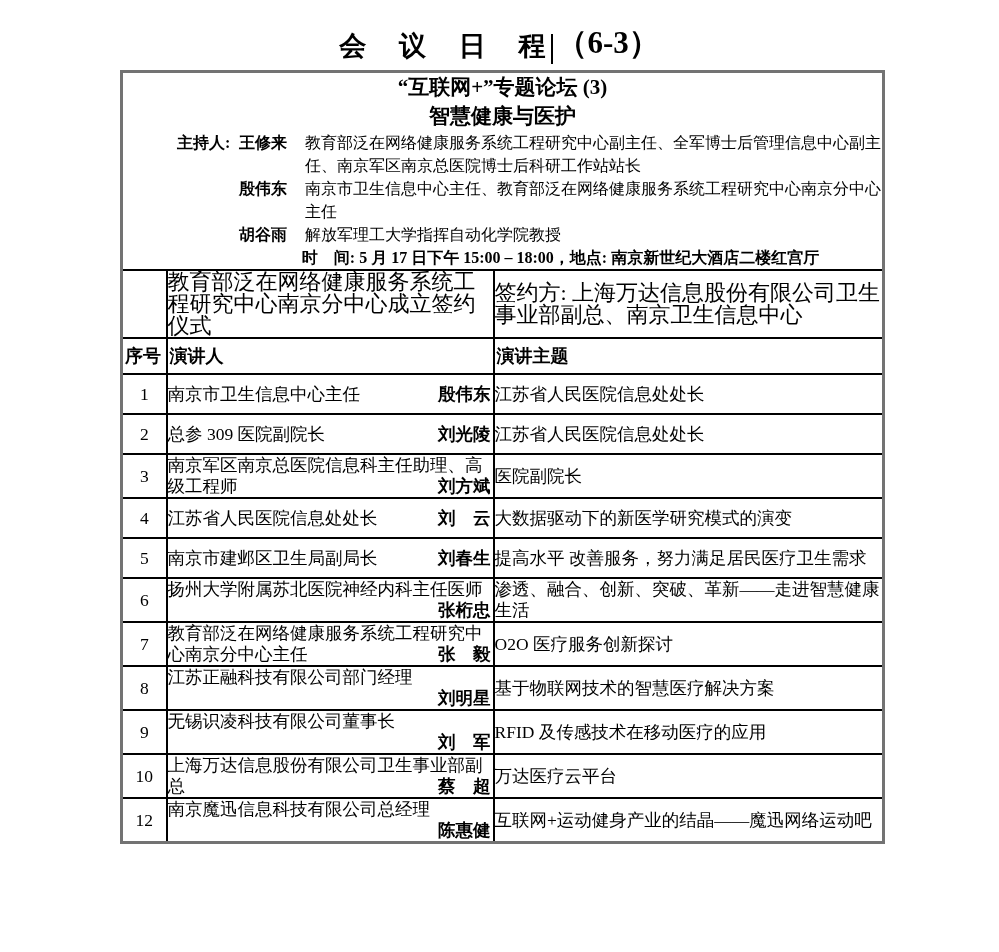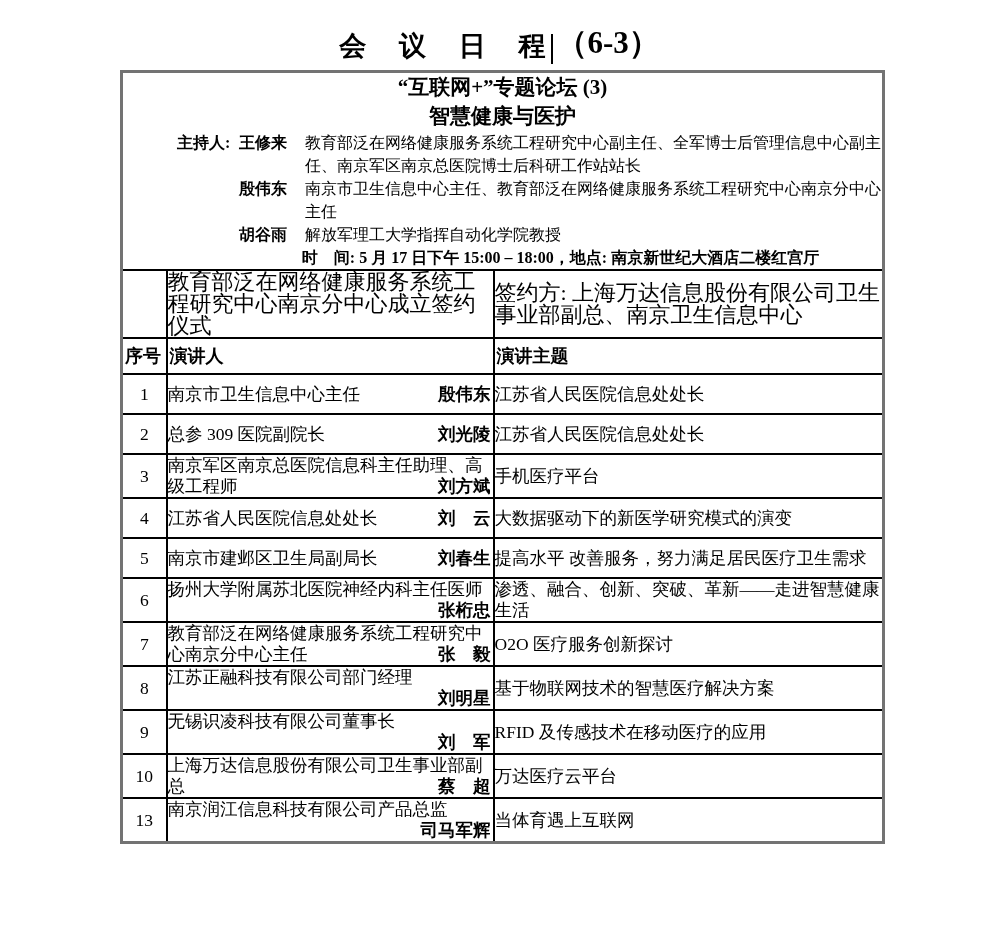--- a/index.html
+++ b/index.html
@@ -132,21 +132,21 @@
       </td>
       <td class="topic-cell">江苏省人民医院信息处处长</td>
     </tr>
 
     <tr class="body-row">
       <td class="no-cell">3</td>
       <td class="speaker-cell">
         <span class="sp-title">南京军区南京总医院信息科主任助理、高级工程师</span>
         <span class="sp-name inline-name">刘方斌</span>
       </td>
-      <td class="topic-cell">手机医疗平台</td>
+      <td class="topic-cell">医院副院长</td>
     </tr>
 
     <tr class="body-row">
       <td class="no-cell">4</td>
       <td class="speaker-cell">
         <span class="sp-title">江苏省人民医院信息处处长</span>
         <span class="sp-name inline-name">刘　云</span>
       </td>
       <td class="topic-cell">大数据驱动下的新医学研究模式的演变</td>
     </tr>
@@ -199,25 +199,25 @@
     <tr class="body-row">
       <td class="no-cell">10</td>
       <td class="speaker-cell">
         <span class="sp-title">上海万达信息股份有限公司卫生事业部副总</span>
         <span class="sp-name inline-name">蔡　超</span>
       </td>
       <td class="topic-cell">万达医疗云平台</td>
     </tr>
 
 
-
-    <tr class="body-row">
-      <td class="no-cell">13</td>
-      <td class="speaker-cell">
-        <span class="sp-title">南京润江信息科技有限公司产品总监</span>
-        <span class="sp-name">司马军辉</span>
-      </td>
-      <td class="topic-cell">当体育遇上互联网</td>
-    </tr>
+    <tr class="body-row">
+      <td class="no-cell">12</td>
+      <td class="speaker-cell">
+        <span class="sp-title">南京魔迅信息科技有限公司总经理</span>
+        <span class="sp-name">陈惠健</span>
+      </td>
+      <td class="topic-cell">互联网+运动健身产业的结晶——魔迅网络运动吧</td>
+    </tr>
+
   </tbody>
   </table>
 
 </div>
 
 </body></html>

